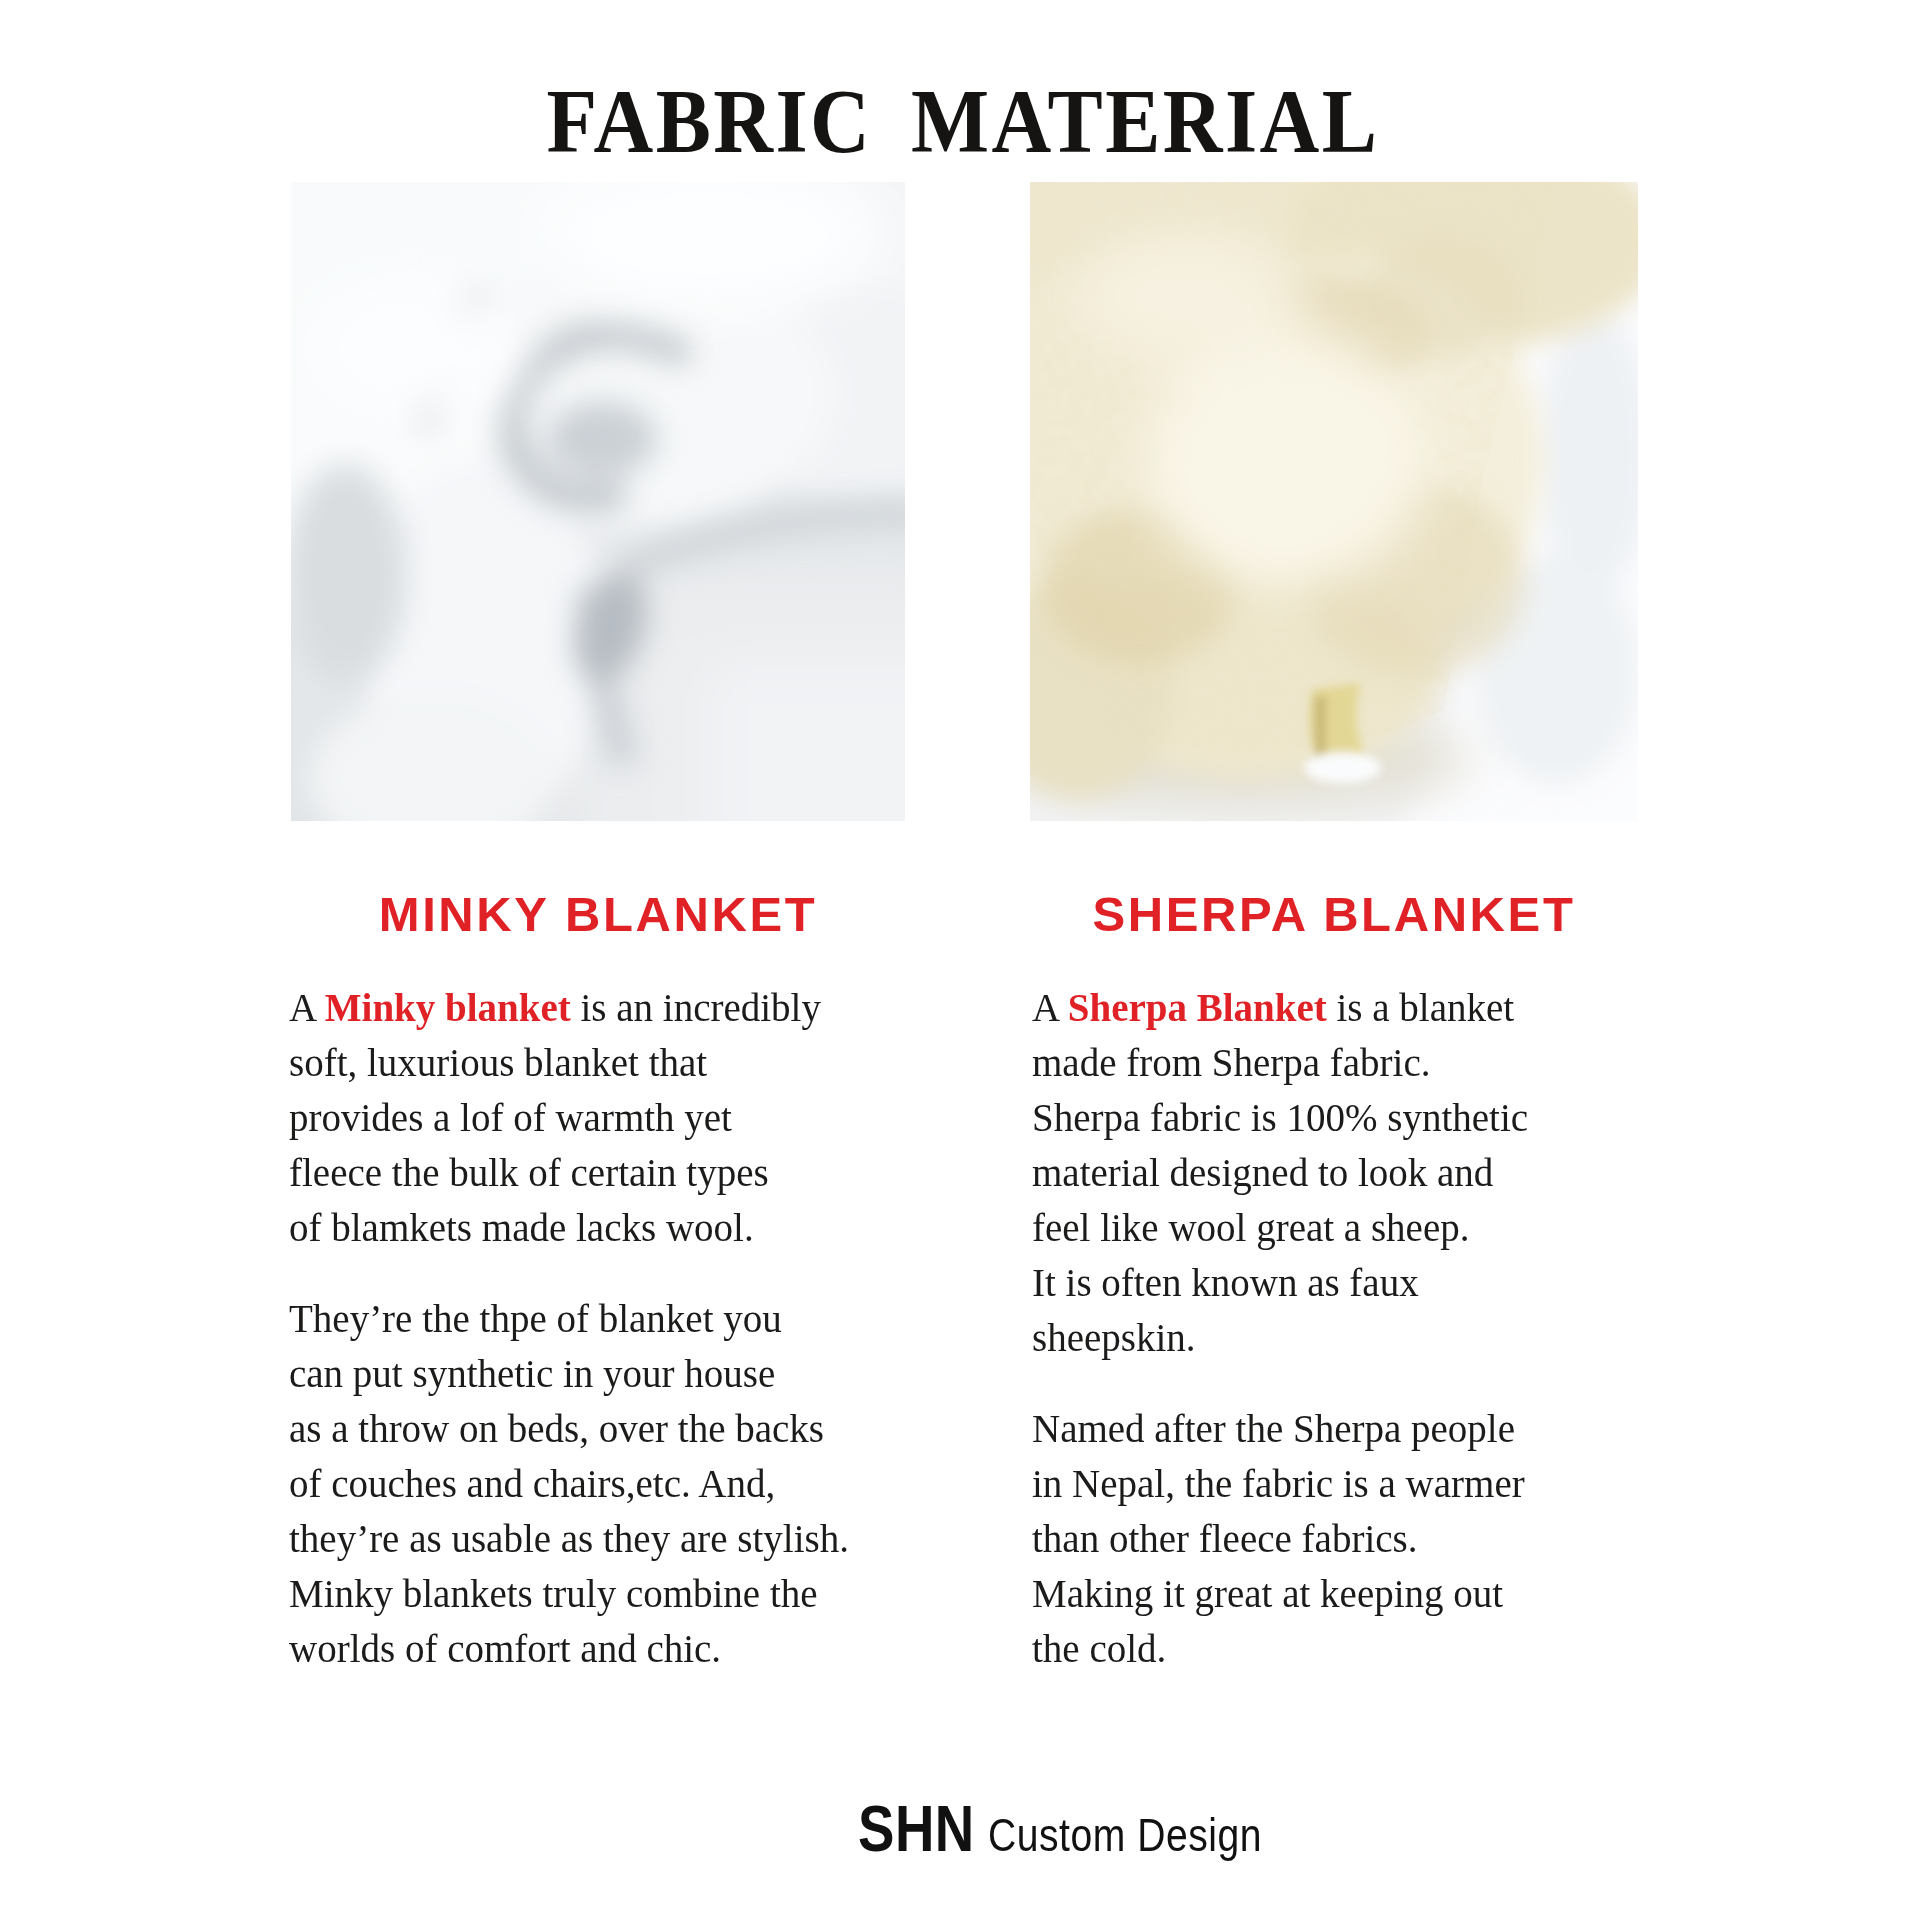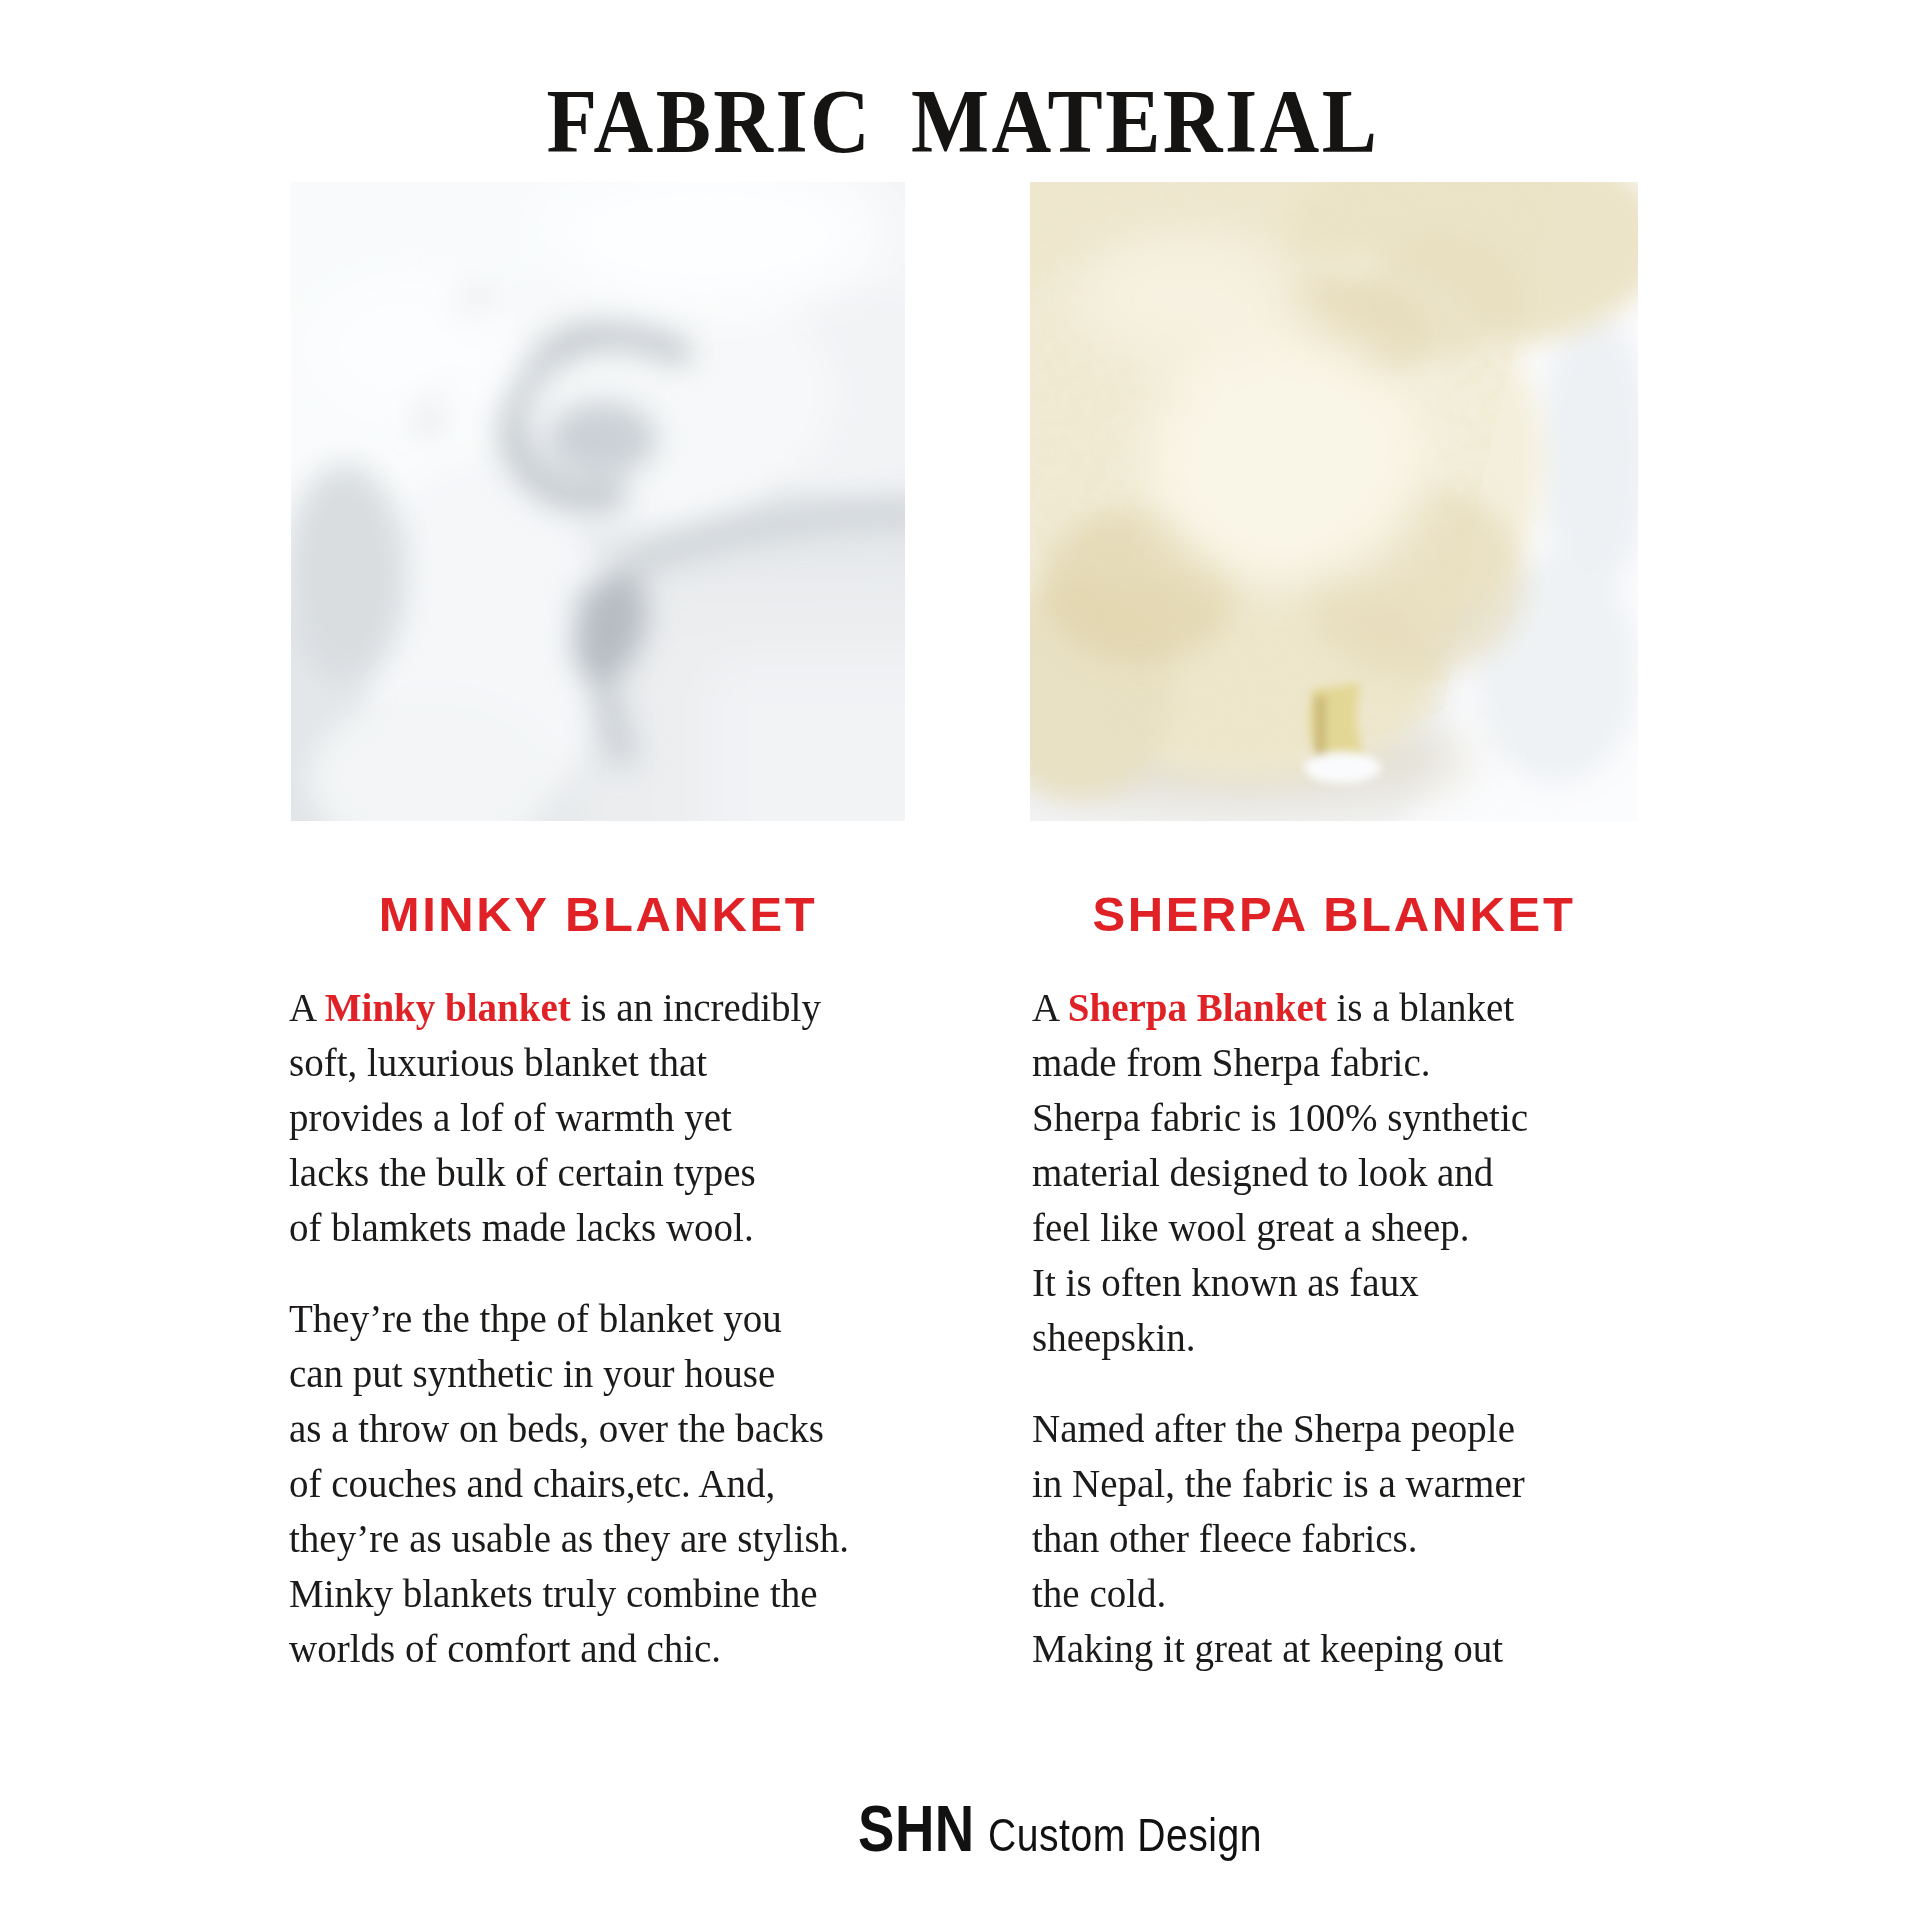--- a/index.html
+++ b/index.html
@@ -216,21 +216,21 @@
 </div>
 
 <div class="col-heading" id="heading-minky">MINKY BLANKET</div>
 <div class="col-heading" id="heading-sherpa">SHERPA BLANKET</div>
 
 <div class="body-col" id="body-minky">
   <div class="line"><span>A </span><span class="red-bold">Minky blanket</span><span> is an incredibly</span></div>
   <div>
       <div class="line">soft, luxurious blanket that</div>
       <div class="line">provides a lof of warmth yet</div>
-      <div class="line">lacks the bulk of certain types</div>
+      <div class="line">fleece the bulk of certain types</div>
       <div class="line">of blamkets made lacks wool.</div>
     </div>
   <div class="para-break">
       <div class="line">They’re the thpe of blanket you</div>
       <div class="line">can put synthetic in your house</div>
       <div class="line">as a throw on beds, over the backs</div>
       <div class="line">of couches and chairs,etc. And,</div>
       <div class="line">they’re as usable as they are stylish.</div>
       <div class="line">Minky blankets truly combine the</div>
       <div class="line">worlds of comfort and chic.</div>
@@ -244,22 +244,22 @@
       <div class="line">Sherpa fabric is 100% synthetic</div>
       <div class="line">material designed to look and</div>
       <div class="line">feel like wool great a sheep.</div>
       <div class="line">It is often known as faux</div>
       <div class="line">sheepskin.</div>
     </div>
   <div class="para-break">
       <div class="line">Named after the Sherpa people</div>
       <div class="line">in Nepal, the fabric is a warmer</div>
       <div class="line">than other fleece fabrics.</div>
+      <div class="line">Making it great at keeping out</div>
       <div class="line">the cold.</div>
-      <div class="line">Making it great at keeping out</div>
     </div>
 </div>
 
 <div class="footer">
   <span class="brand">SHN</span>
   <span class="tagline">Custom Design</span>
 </div>
 
 
 </body></html>

